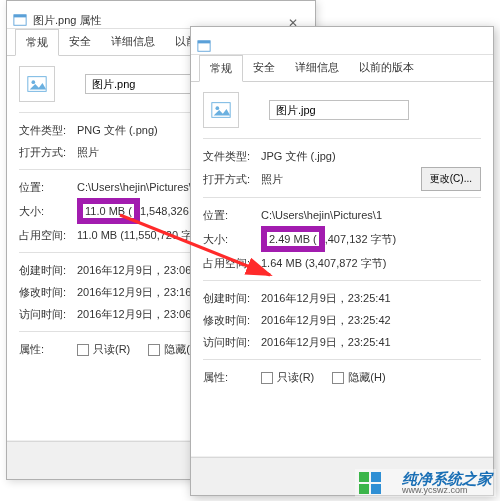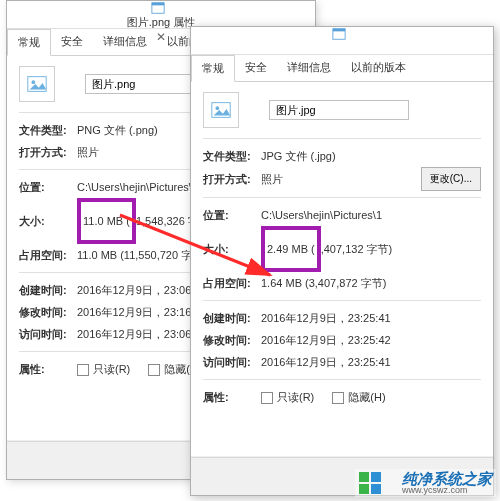--- a/index.html
+++ b/index.html
@@ -7,43 +7,43 @@
 
 .dialog {
   position: absolute;
   background: #f0f0f0;
   border: 1px solid #b0b0b0;
   box-shadow: 2px 2px 8px rgba(0,0,0,0.15);
 }
 .dialog.back { left: 6px; top: 0; width: 310px; height: 480px; }
 .dialog.front { left: 190px; top: 26px; width: 304px; height: 470px; z-index: 2; box-shadow: 2px 2px 10px rgba(0,0,0,0.25); }
 
-.titlebar { height: 28px; background: #fff; display: flex; align-items: center; padding: 0 6px; border-bottom: 1px solid #e0e0e0; flex-direction: column; }
+.titlebar { height: 28px; background: #fff; display: flex; align-items: flex-start; padding: 12px 6px; border-bottom: 1px solid #e0e0e0; }
 .titlebar .ticon { width: 14px; height: 14px; margin-right: 6px; }
 .titlebar .ttxt { font-size: 11px; color: #333; flex: 1; }
 .close-x { width: 32px; height: 20px; display: flex; align-items: center; justify-content: center; font-size: 12px; color: #666; }
 
 .tabs { display: flex; background: #fff; border-bottom: 1px solid #d0d0d0; font-size: 11px; }
 .tab { padding: 5px 10px; color: #333; position: relative; }
-.tab.active { border: 1px solid #d0d0d0; border-bottom: 1px solid #fff; margin-bottom: -1px; background: #fff; }
+.tab.active { border: 1px solid #d0d0d0; border-bottom: 1px solid #fff; margin-bottom: -1px; background: #fff; margin-left: 8px; }
 
 .content { background: #fff; padding: 10px 12px 6px 12px; font-size: 11px; color: #333; height: calc(100% - 28px - 28px - 38px); overflow: hidden; }
 .headrow { display: flex; align-items: center; gap: 10px; margin-bottom: 10px; }
 .file-icon { width: 36px; height: 36px; border: 1px solid #d0d0d0; display: flex; align-items: center; justify-content: center; background: #fff; }
 .file-icon svg { width: 22px; height: 22px; }
 .fname { border: 1px solid #c0c0c0; padding: 3px 6px; font-size: 11px; width: 140px; background: #fff; margin-left: 20px; }
 
 .sep { border-top: 1px solid #e0e0e0; margin: 6px 0; }
 
 .row { display: flex; align-items: center; min-height: 22px; font-size: 11px; }
-.row .lbl { width: 58px; color: #333; font-weight: bold; }
+.row .lbl { width: 58px; color: #333; }
 .row .val { flex: 1; color: #333; white-space: nowrap; overflow: hidden; }
 .row .btn { font-size: 10px; padding: 4px 8px; border: 1px solid #b0b0b0; background: #efefef; }
 
-.highlight { border: 4px solid #a21caf; display: inline-block; padding: 12px 2px; line-height: 14px; }
+.highlight { border: 6px solid #a21caf; display: inline-block; padding: 0 2px; line-height: 14px; }
 
 .attrs { display: flex; align-items: center; gap: 18px; font-size: 11px; text-align: center; }
 .ck { width: 12px; height: 12px; border: 1px solid #888; display: inline-block; margin-right: 4px; vertical-align: middle; }
 
 .footer { position: absolute; bottom: 0; left: 0; right: 0; height: 38px; border-top: 1px solid #d8d8d8; background: #f0f0f0; display: flex; align-items: center; justify-content: flex-end; padding: 0 10px; gap: 8px; }
 .footer .fbtn { font-size: 11px; padding: 3px 14px; border: 1px solid #a0a0a0; background: #efefef; }
 
 .arrow { position: absolute; z-index: 5; pointer-events: none; }
 
 .watermark { position: absolute; right: 4px; bottom: 4px; z-index: 20; display: flex; align-items: center; gap: 21px; background: rgba(255,255,255,0.4); padding: 2px 4px; }

